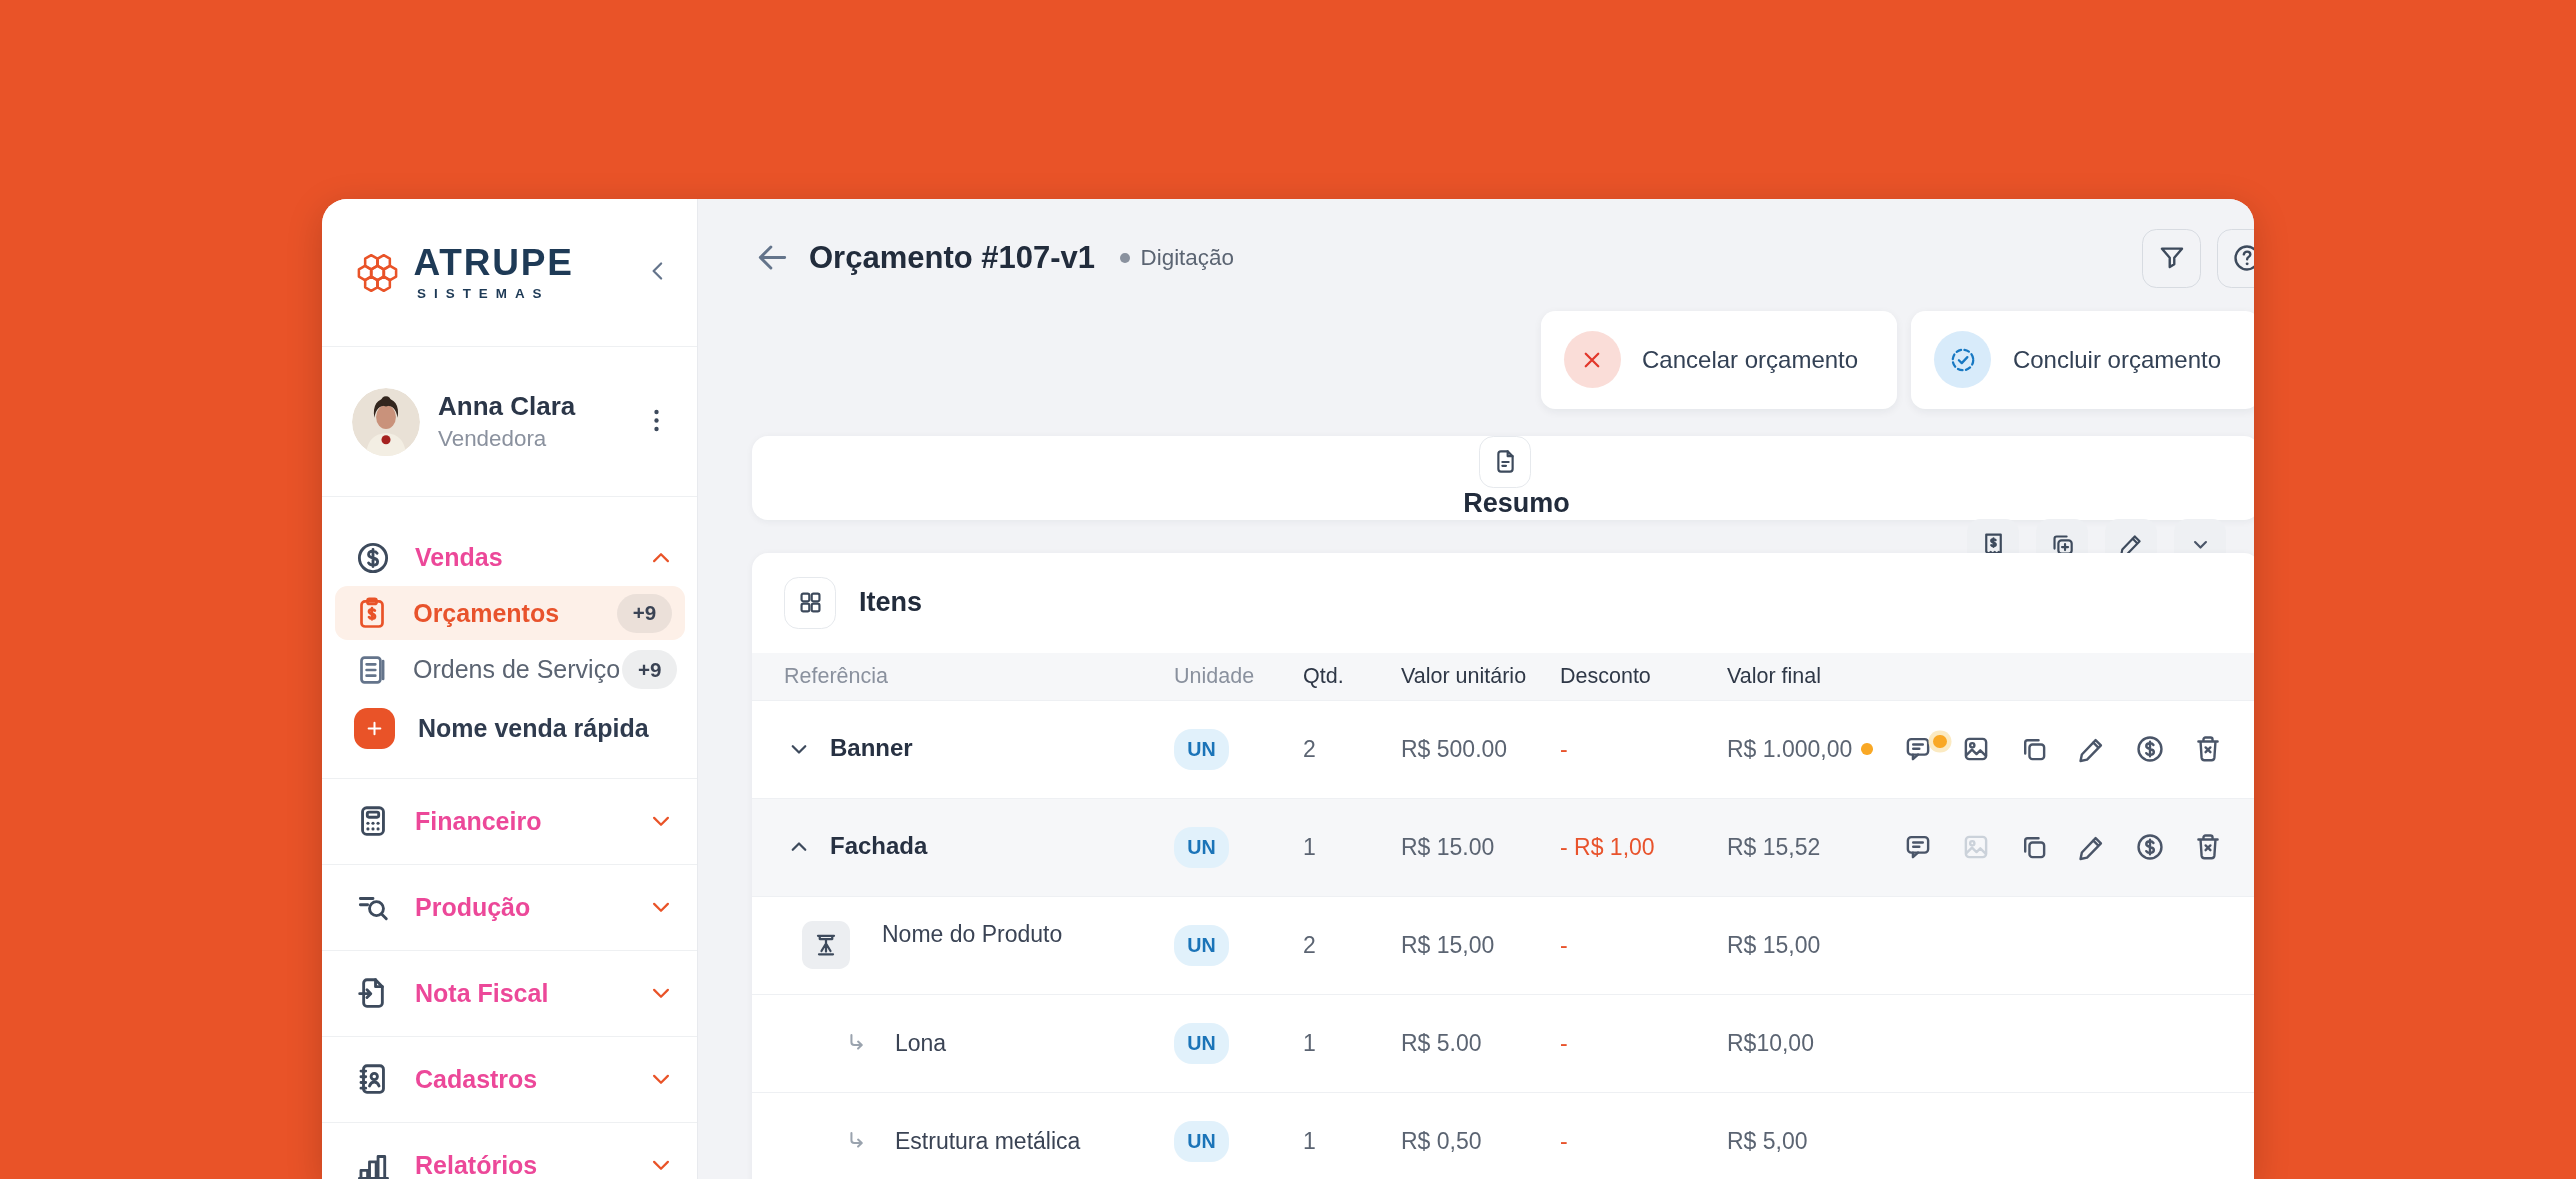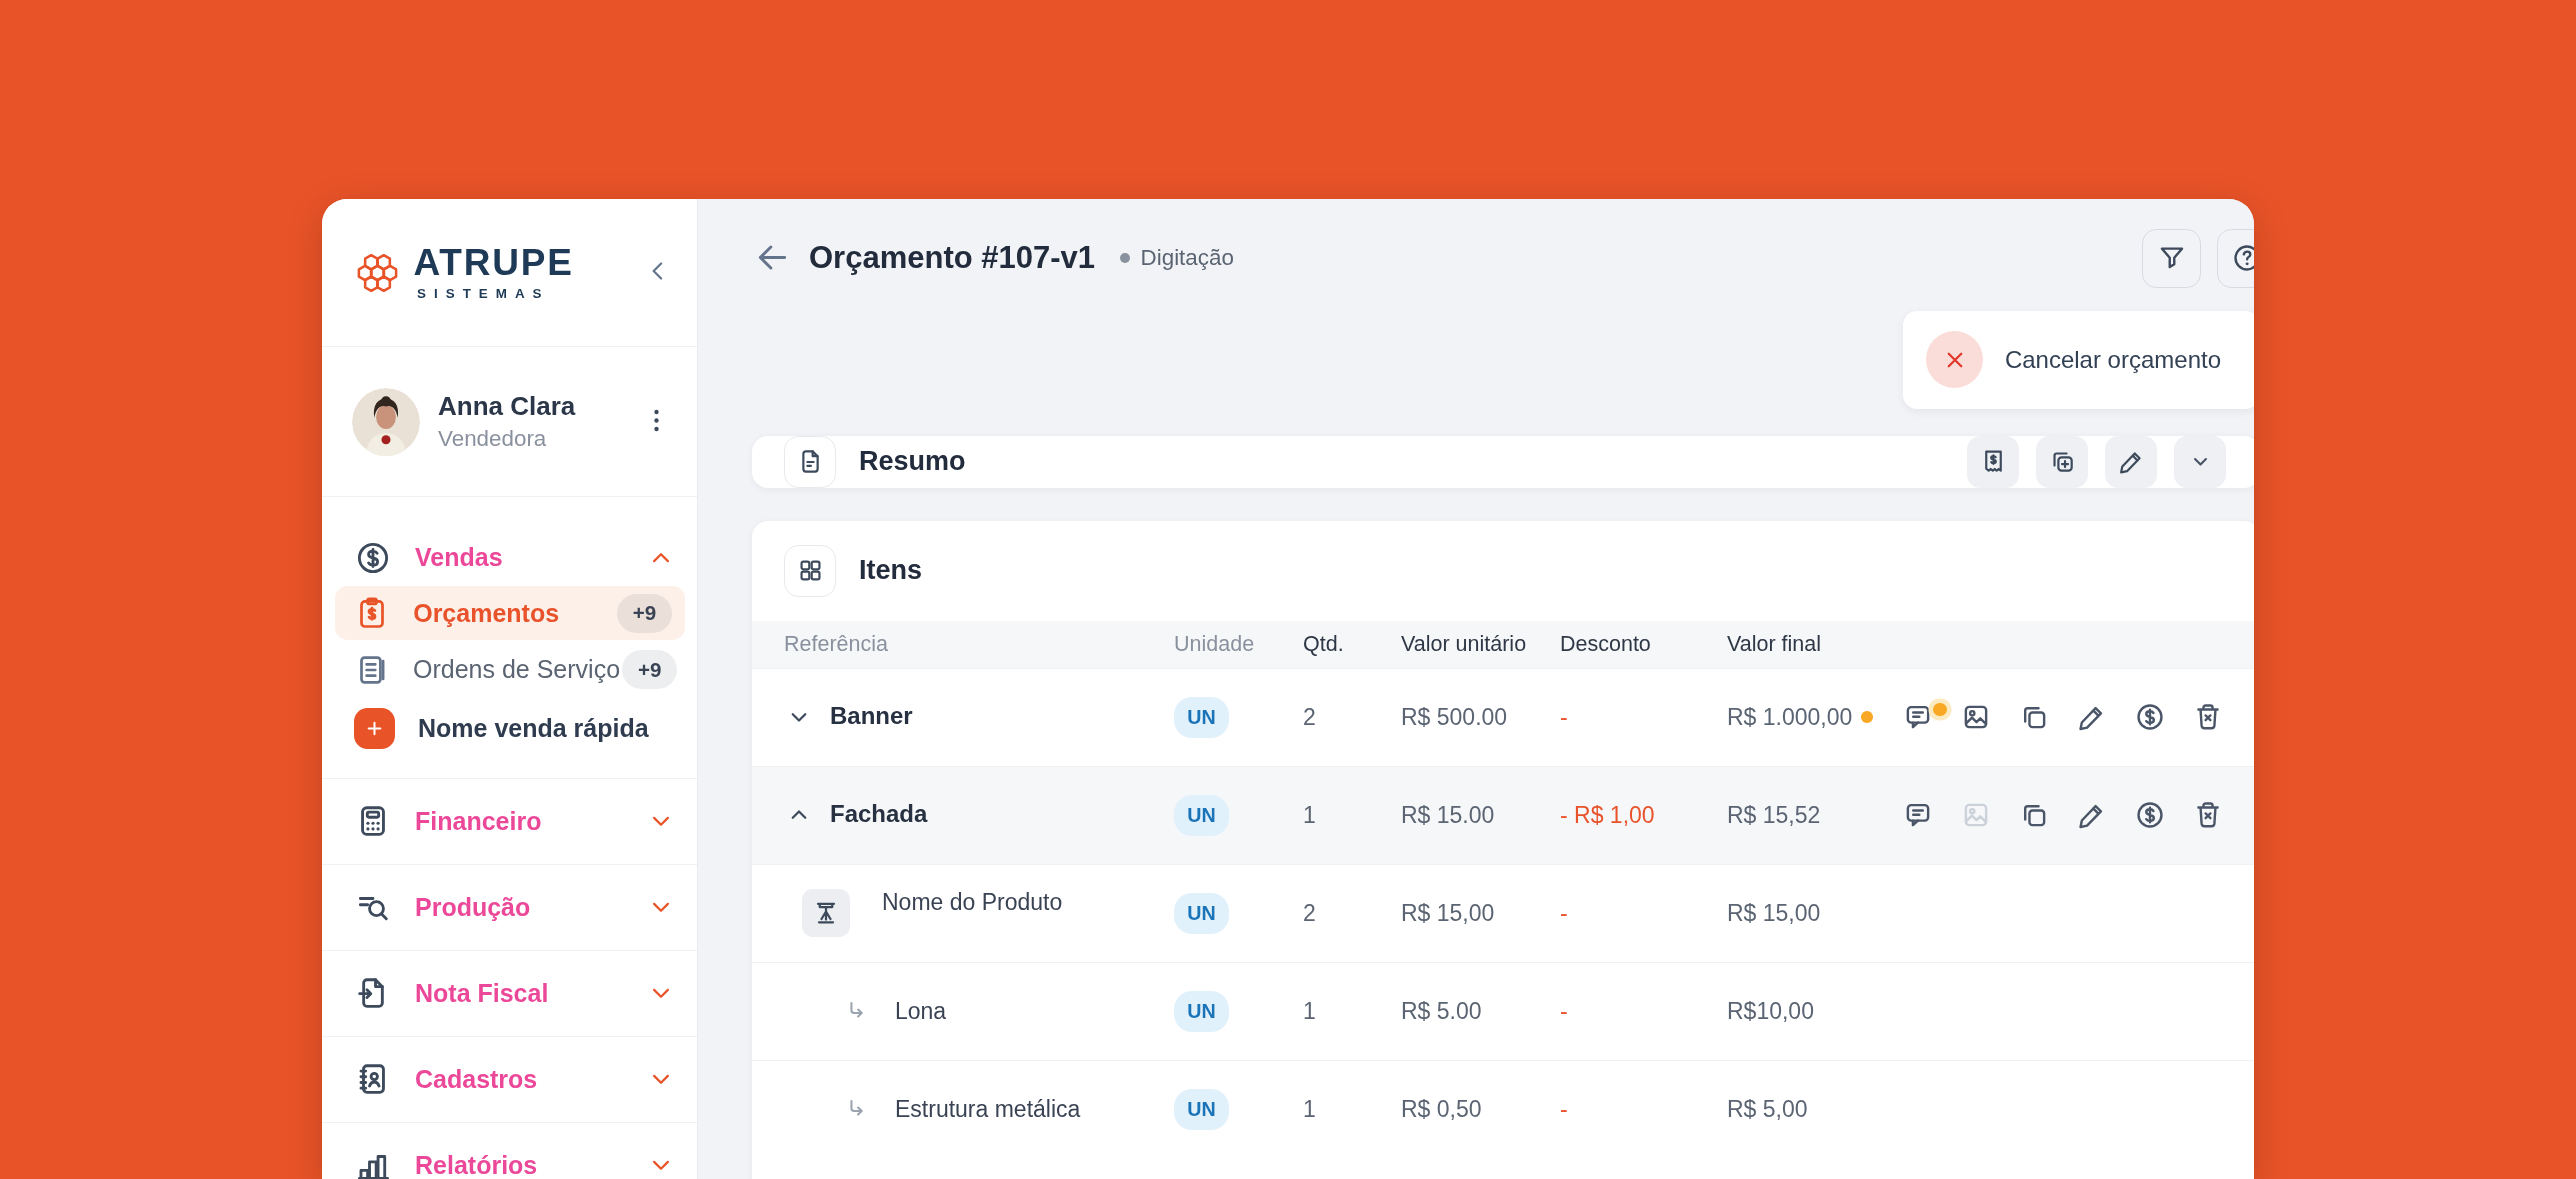--- a/index.html
+++ b/index.html
@@ -64,21 +64,21 @@
     padding:0 39px 0 23px;gap:21.5px;cursor:pointer;box-shadow:0 2.7px 9px rgba(25,35,55,.06);}
   .icon-circle{width:57px;height:57px;border-radius:50%;display:flex;align-items:center;justify-content:center;flex:none;}
   .icon-circle svg{width:30px;height:30px;}
   .ic-gray{background:#EEF0F3;color:#3D4A5C;}
   .ic-red{background:#FADDD8;color:#E2372B;}
   .ic-blue{background:#D8EBFA;color:#1778C2;}
   .card-btn-label{font-size:24px;font-weight:500;color:#334155;white-space:nowrap;}
   .right-actions{margin-left:auto;display:flex;gap:14.3px;}
 
   .summary-card{margin-top:27px;height:84px;background:#fff;border-radius:16px;display:flex;align-items:center;
-    padding:0 34px 0 32px;box-shadow:0 1.8px 7.2px rgba(25,35,55,.05);}
+    padding:0 34px 0 32px;box-shadow:0 1.8px 7.2px rgba(25,35,55,.05);flex-direction:column;}
   .sec-icon-box{width:52px;height:52px;border:1.3px solid #E6E9ED;border-radius:14.3px;display:flex;
     align-items:center;justify-content:center;color:#3D4A5C;flex:none;}
   .sec-icon-box svg{width:29px;height:29px;}
   .sec-title{font-size:27px;font-weight:700;color:#222C3C;margin-left:23px;}
   .summary-actions{margin-left:auto;display:flex;gap:17px;}
   .soft-btn{width:52px;height:52px;border:none;border-radius:13.4px;background:#EEF0F3;color:#3D4A5C;
     display:flex;align-items:center;justify-content:center;cursor:pointer;}
   .soft-btn svg{width:29px;height:29px;}
 
   .itens-card{margin-top:33px;background:#fff;border-radius:16px 16px 0 0;min-height:680px;
@@ -413,20 +413,28 @@
     <div class="actions-row">
       <div class="right-actions">
         <button class="card-btn">
           <span class="icon-circle ic-red">
             <svg viewBox="0 0 24 24">
                 <use href="#i-x"></use>
               </svg>
           </span>
           <span class="card-btn-label">Cancelar orçamento</span>
         </button>
+        <button class="card-btn">
+          <span class="icon-circle ic-blue">
+            <svg viewBox="0 0 24 24">
+                <use href="#i-checkdash"></use>
+              </svg>
+          </span>
+          <span class="card-btn-label">Concluir orçamento</span>
+        </button>
       </div>
     </div>
 
     <div class="summary-card">
       <span class="sec-icon-box">
         <svg viewBox="0 0 24 24">
             <use href="#i-doc"></use>
           </svg>
       </span>
       <span class="sec-title">Resumo</span>

